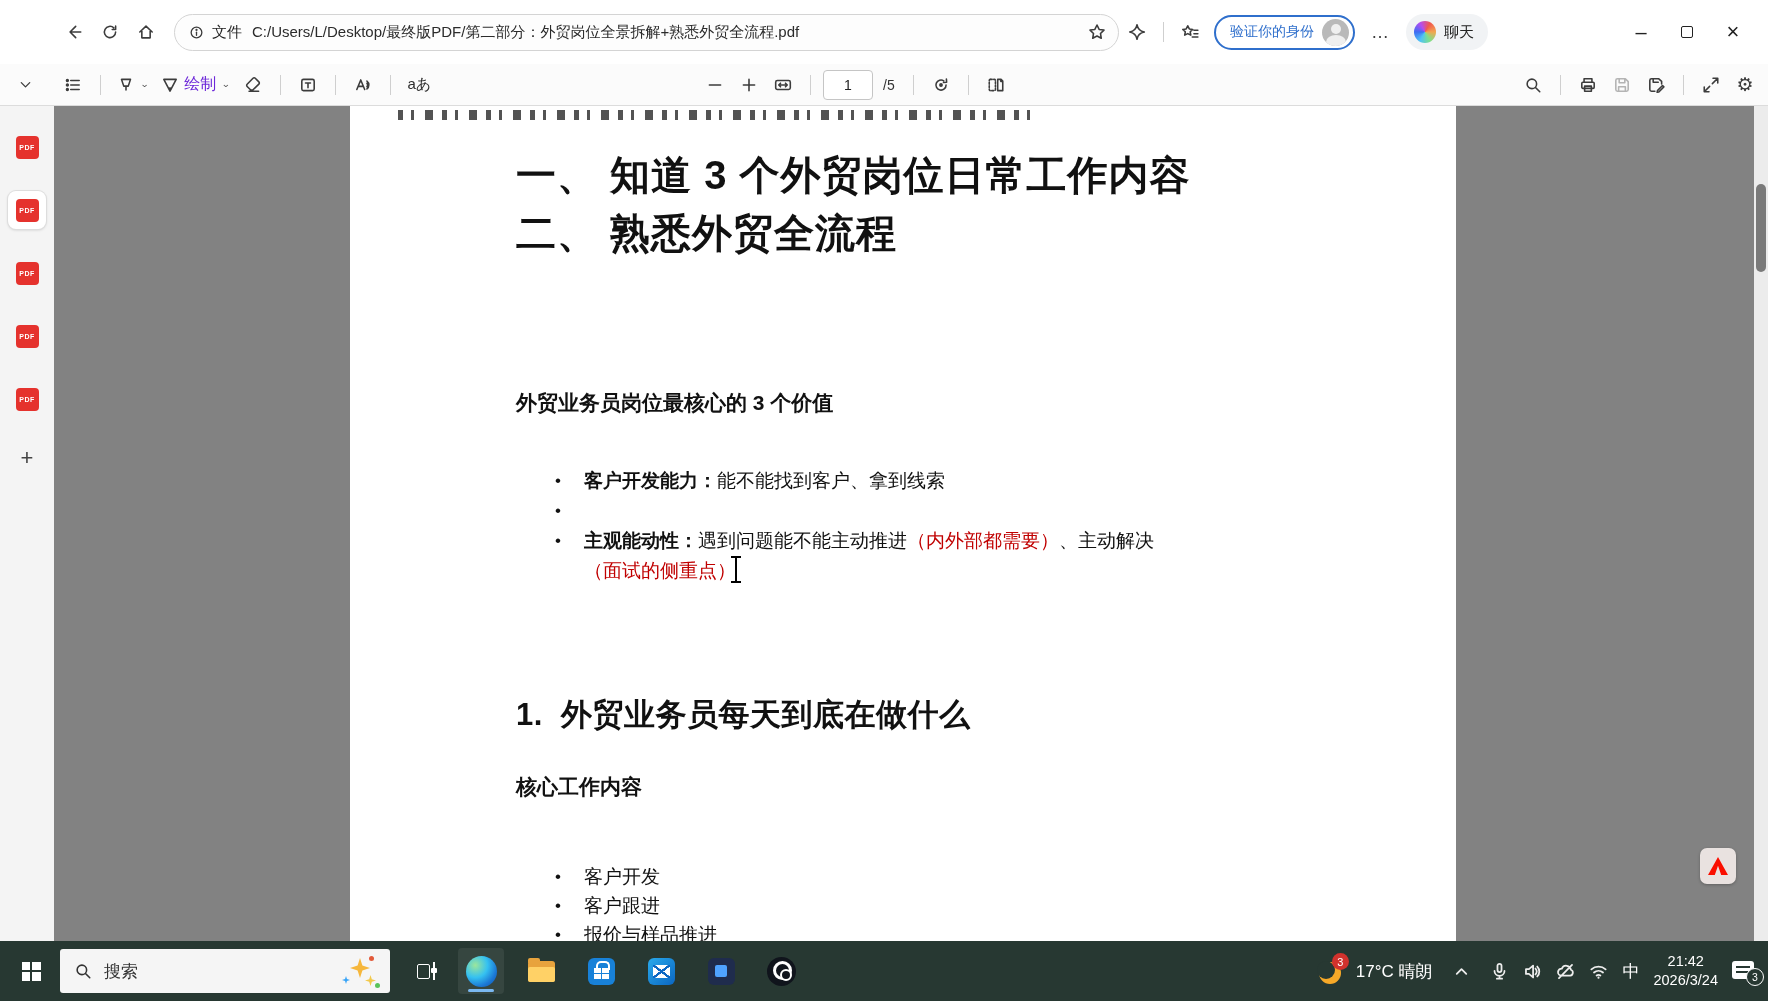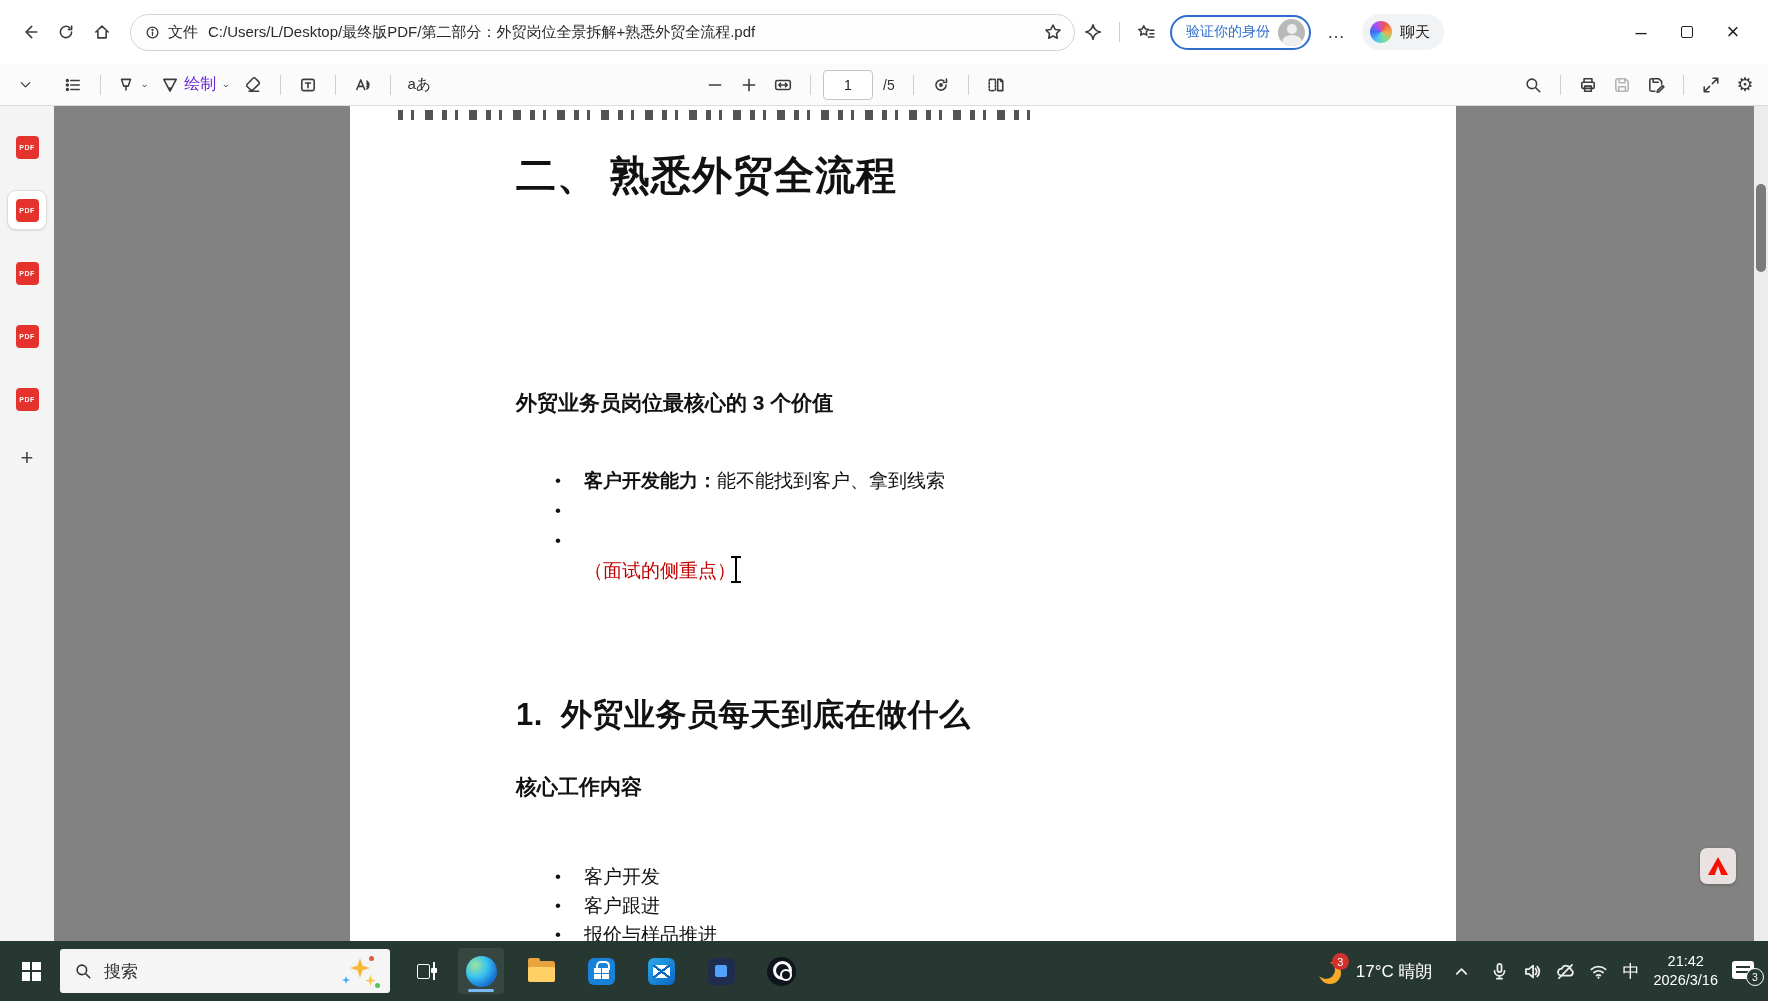--- a/index.html
+++ b/index.html
@@ -1,21 +1,21 @@
 <!DOCTYPE html>
 <html><head>
 <meta charset="utf-8">
 <style>
   *{margin:0;padding:0;box-sizing:border-box;font-family:"Liberation Sans","DejaVu Sans",sans-serif;}
   html,body{width:1768px;height:1001px;overflow:hidden;background:#fff;}
   .row{display:flex;align-items:center}
   .win{position:relative;width:1768px;height:1001px;}
 
   
-  .titlebar{position:relative;height:64px;background:#fff;display:flex;align-items:center;padding:0 0 0 12px;}
+  .titlebar{position:relative;height:64px;background:#fff;display:flex;align-items:center;padding:0 0 0 12px;margin-left:44px;}
   .nav-btn{width:36px;height:36px;display:flex;align-items:center;justify-content:center;border-radius:7px;flex:none}
   svg.ic{width:18px;height:18px;stroke:#3c3c3c;fill:none;stroke-width:1.4;stroke-linecap:round;stroke-linejoin:round}
   svg.ic.sm{width:15px;height:15px}
   .url-pill{flex:none;width:945px;height:37px;margin-left:10px;border:1px solid #d4d4d4;border-radius:19px;background:#fdfdfd;display:flex;align-items:center;padding:0 12px 0 14px;}
   .url-scheme{font-size:15px;color:#1f1f1f;margin:0 10px 0 8px;flex:none}
   .url-path{font-size:15px;color:#2b2b2b;white-space:nowrap;overflow:hidden;flex:1}
   .sep{width:1px;height:20px;background:#cfcfcf;flex:none;margin:0 8px}
   .id-pill{height:35px;border:2px solid #2f6fcc;border-radius:18px;display:flex;align-items:center;padding:0 4px 0 14px;margin:0 6px;flex:none;background:#fff}
   .id-pill span{color:#2f6fcc;font-size:14px;margin-right:8px;white-space:nowrap}
   .avatar{width:27px;height:27px;border-radius:50%;background:#b9b9b9;position:relative;overflow:hidden;flex:none}
@@ -332,35 +332,37 @@
           <div class="pdf-fav">PDF</div>
         </div>
       <div class="newtab">+</div>
     </div>
 
     <div class="viewer">
       <div class="page serif">
         <div class="doc-sliver"></div>
 
         <div class="doc-h1">
+          <div>一、 知道 3 个外贸岗位日常工作内容</div>
           <div>二、 熟悉外贸全流程</div>
         </div>
 
         <div class="doc-h2">外贸业务员岗位最核心的 3 个价值</div>
 
         <div class="blist" style="top:360px;width:860px">
           <div class="li">
             <span class="dot">•</span>
             <span><b>客户开发能力：</b><span>能不能找到客户、拿到线索</span></span>
           </div>
           <div class="li">
             <span class="dot">•</span>
           </div>
           <div class="li">
             <span class="dot">•</span>
+            <span><b>主观能动性：</b><span>遇到问题能不能主动推进</span><span class="red">（内外部都需要）</span><span>、主动解决</span></span>
           </div>
           <div class="li indent">
             <span class="red">（面试的侧重点）</span>
           </div>
         </div>
 
         <div class="cursor-ibeam"></div>
 
         <div class="doc-sec" style="white-space:pre">1.  外贸业务员每天到底在做什么</div>
         <div class="doc-h3">核心工作内容</div>
@@ -473,21 +475,21 @@
       <svg class="tic" viewBox="0 0 16 16">
           <path d="M4.5 11.5 a3 3 0 0 1 .4 -6 a4 4 0 0 1 7.6 1 a2.6 2.6 0 0 1 -.5 5 H5 M2.5 13.5 L13.5 2.5"></path>
         </svg>
       <svg class="tic" viewBox="0 0 16 16">
           <path d="M2 6.2 a9 9 0 0 1 12 0 M4.2 8.8 a6 6 0 0 1 7.6 0 M6.4 11.4 a2.8 2.8 0 0 1 3.2 0"></path>
           <circle cx="8" cy="13.2" r="0.9" fill="#ededed" stroke="none"></circle>
         </svg>
       <span class="imetxt">中</span>
       <div class="clock">
         <div>21:42</div>
-        <div>2026/3/16</div>
+        <div>2026/3/24</div>
       </div>
       <div class="notif">
         <div class="bub"></div>
         <div class="nbadge">3</div>
       </div>
     </div>
   </div>
 </div>
 
 </body></html>

